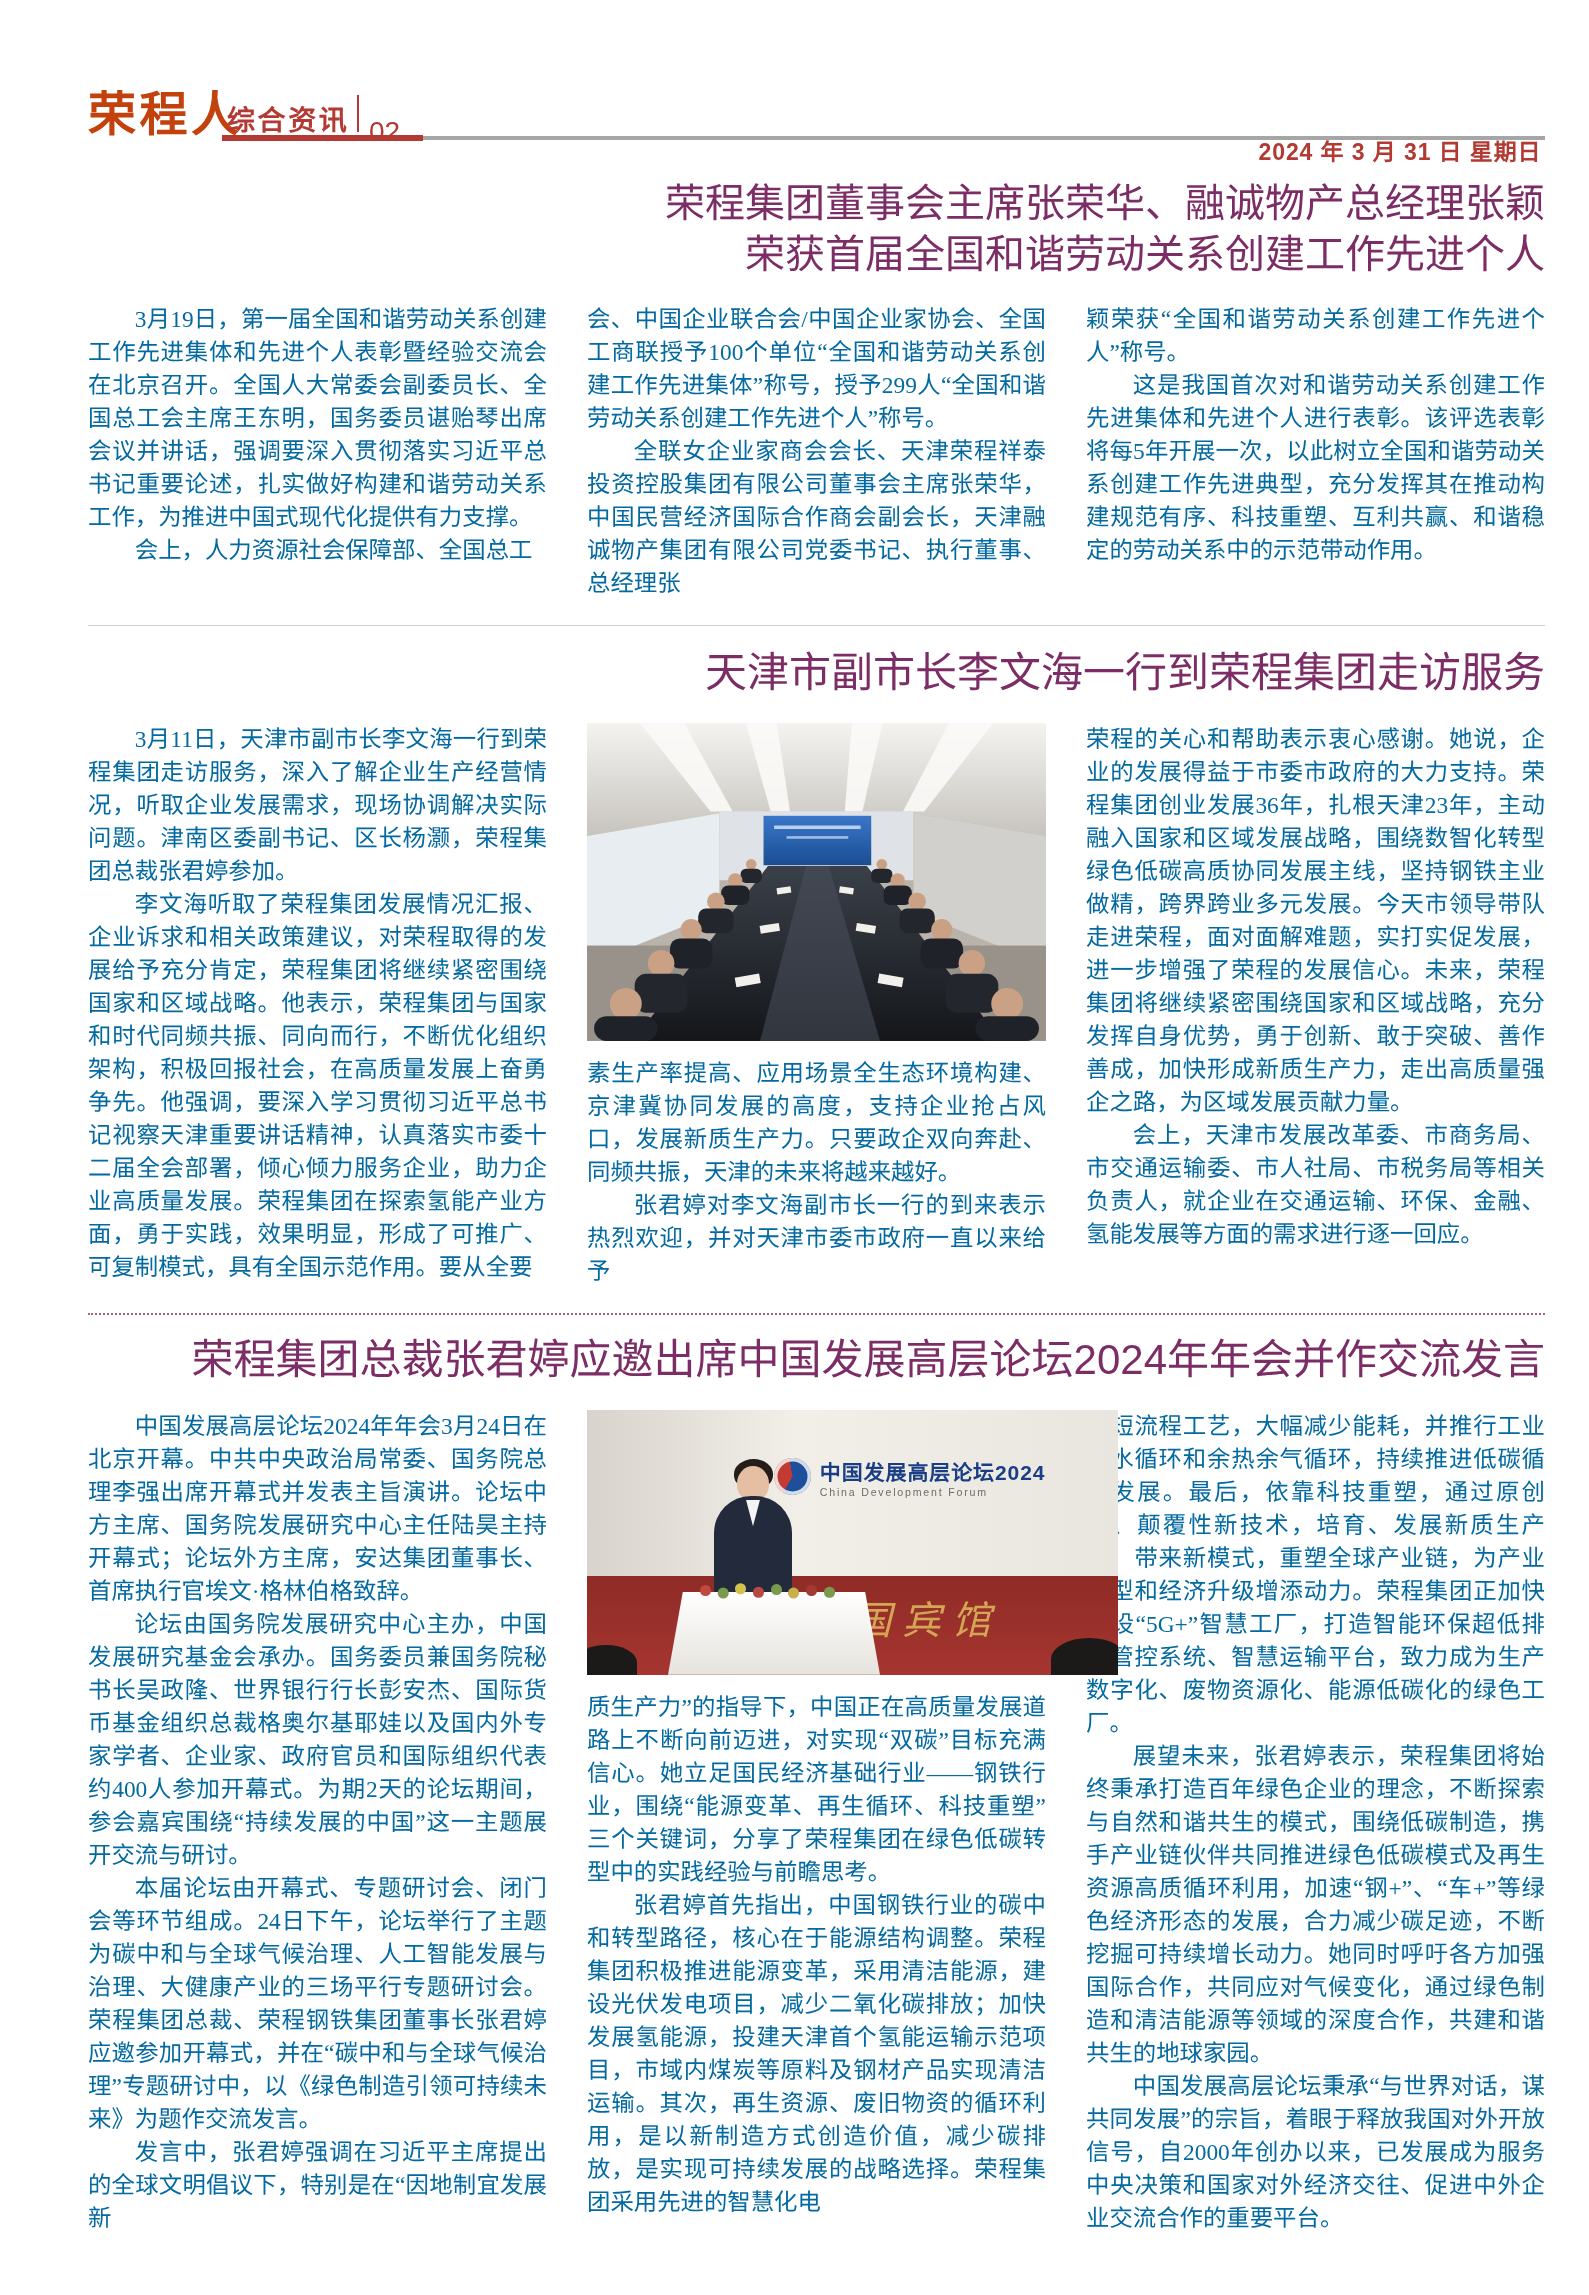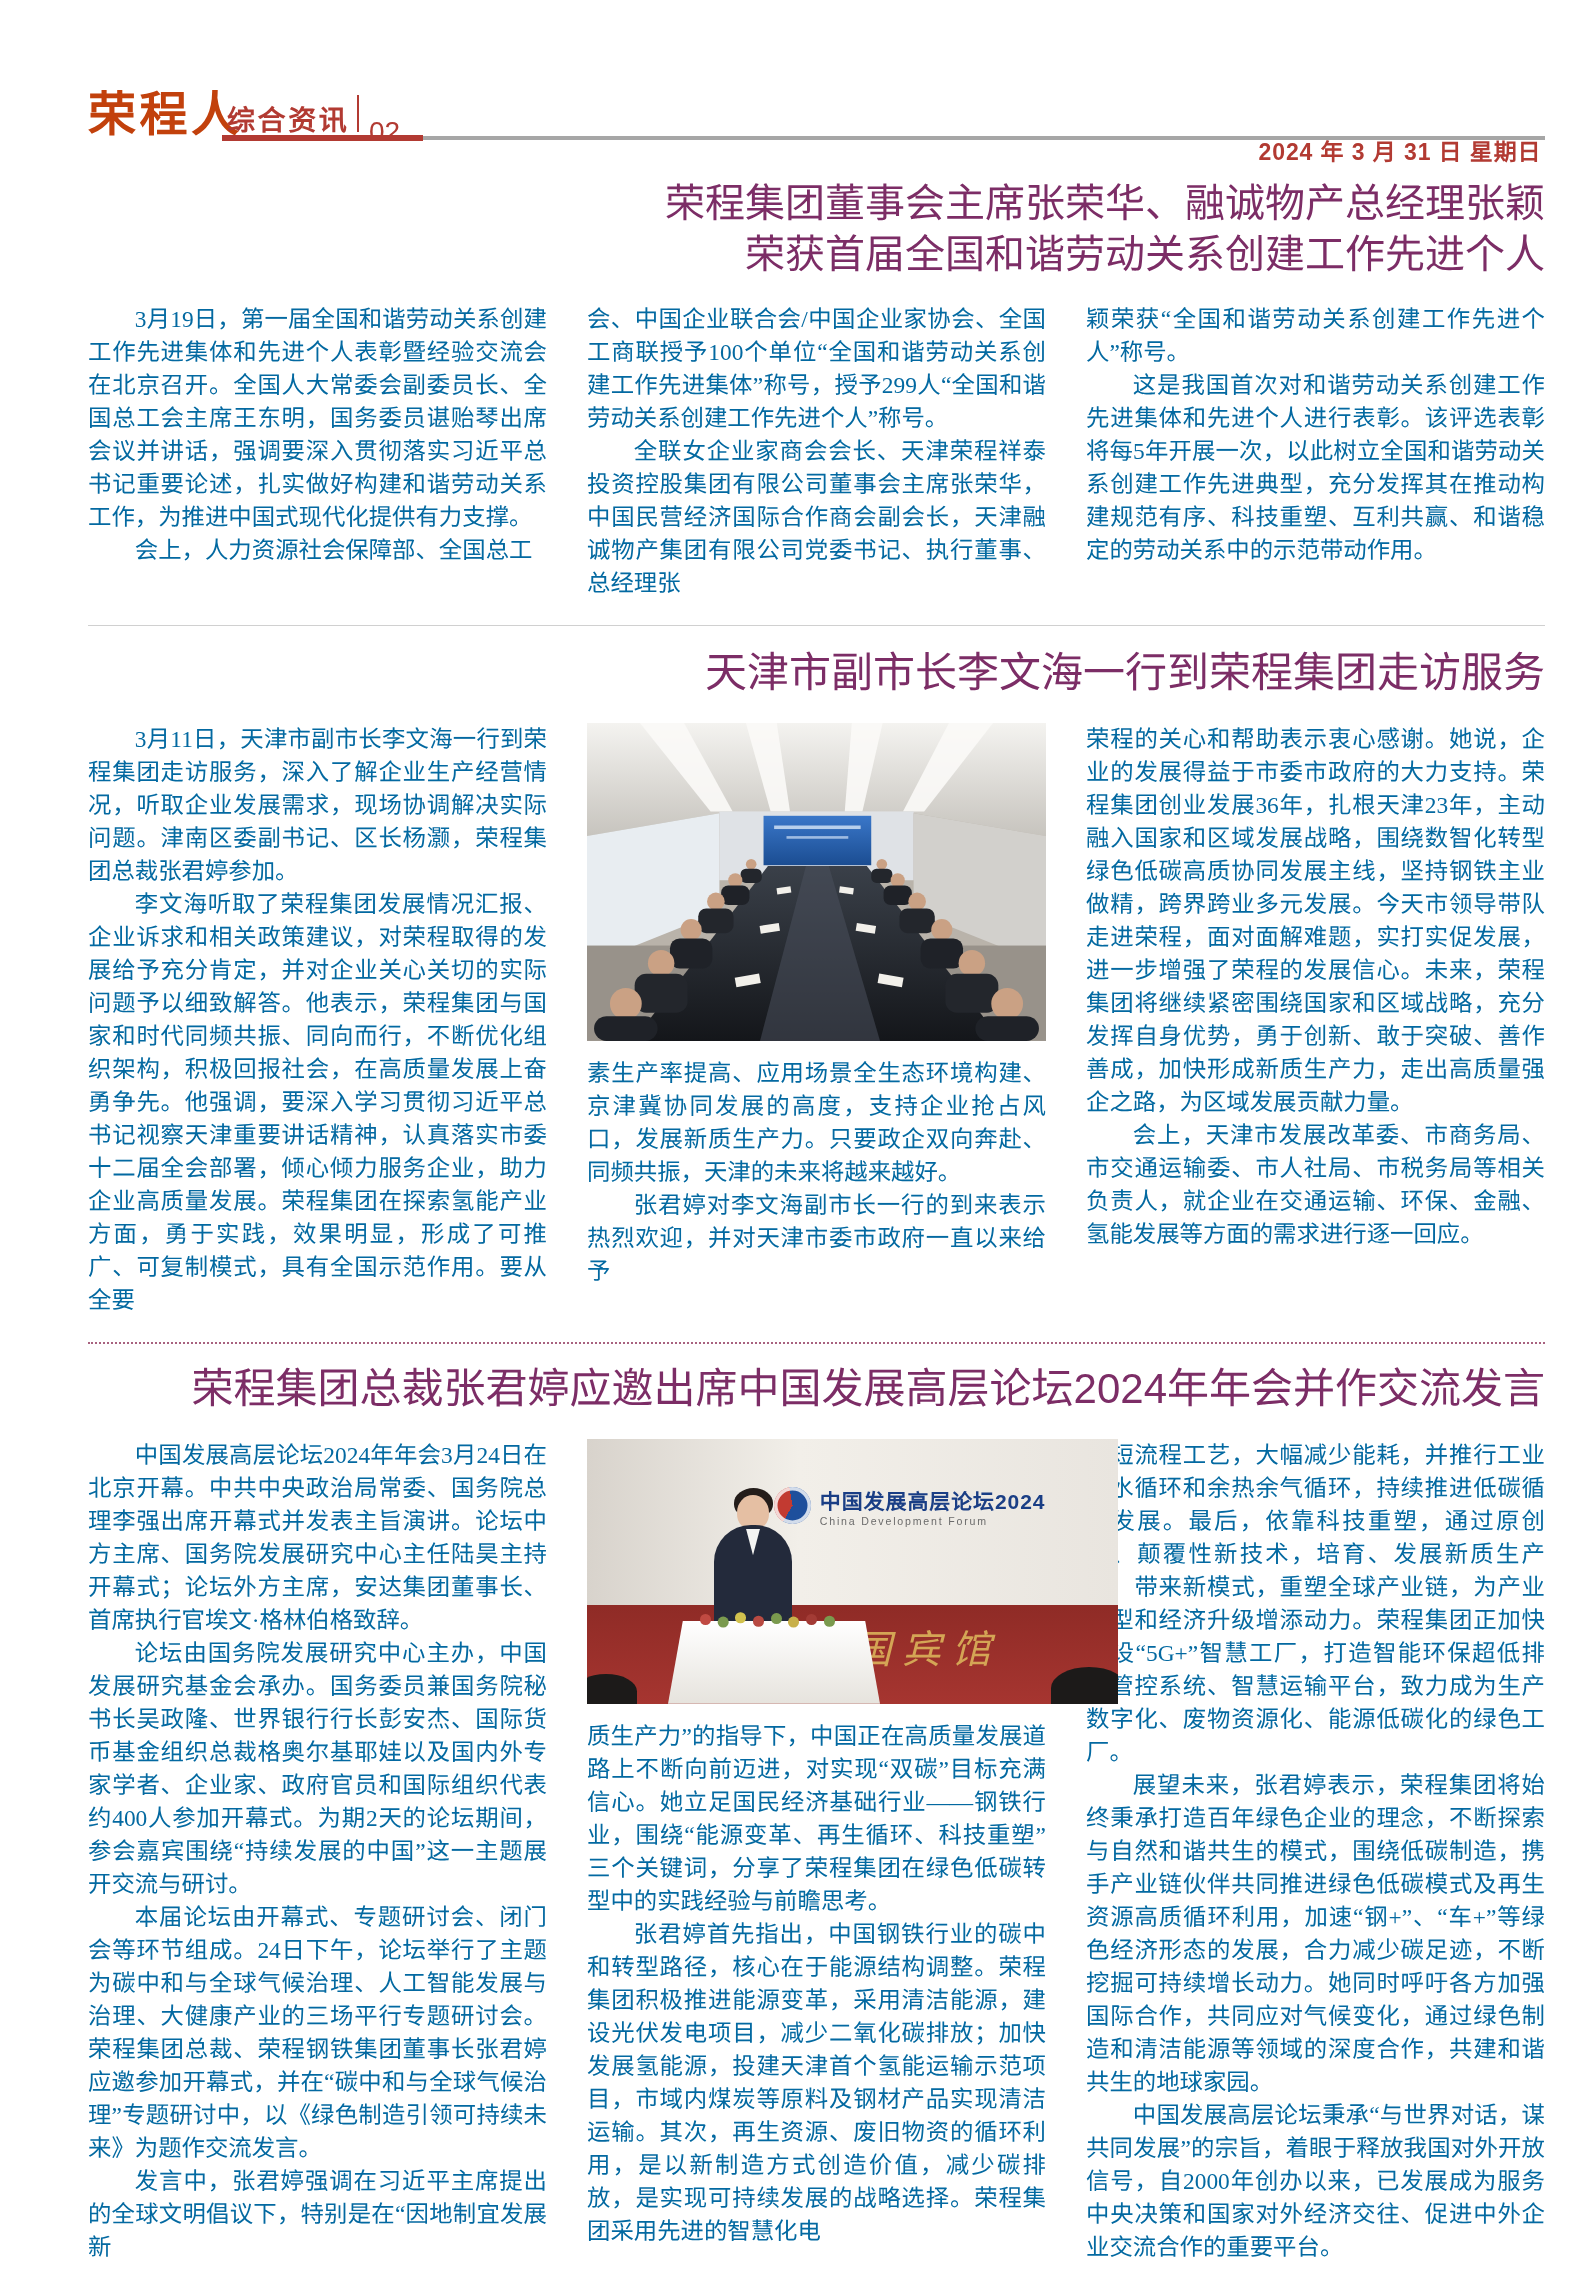--- a/index.html
+++ b/index.html
@@ -111,21 +111,21 @@
 
     <hr class="sep-solid">
 
     <section>
       <h1 class="a-title t2">
         <span class="tl">天津市副市长李文海一行到荣程集团走访服务</span>
       </h1>
       <div class="cols">
         <div class="col">
           <p class="ind">3月11日，天津市副市长李文海一行到荣程集团走访服务，深入了解企业生产经营情况，听取企业发展需求，现场协调解决实际问题。津南区委副书记、区长杨灏，荣程集团总裁张君婷参加。</p>
-          <p class="ind">李文海听取了荣程集团发展情况汇报、企业诉求和相关政策建议，对荣程取得的发展给予充分肯定，并对企业关心关切的实际问题予以细致解答。他表示，荣程集团与国家和时代同频共振、同向而行，不断优化组织架构，积极回报社会，在高质量发展上奋勇争先。他强调，要深入学习贯彻习近平总书记视察天津重要讲话精神，认真落实市委十二届全会部署，倾心倾力服务企业，助力企业高质量发展。荣程集团在探索氢能产业方面，勇于实践，效果明显，形成了可推广、可复制模式，具有全国示范作用。要从全要</p>
+          <p class="ind">李文海听取了荣程集团发展情况汇报、企业诉求和相关政策建议，对荣程取得的发展给予充分肯定，荣程集团将继续紧密围绕国家和区域战略。他表示，荣程集团与国家和时代同频共振、同向而行，不断优化组织架构，积极回报社会，在高质量发展上奋勇争先。他强调，要深入学习贯彻习近平总书记视察天津重要讲话精神，认真落实市委十二届全会部署，倾心倾力服务企业，助力企业高质量发展。荣程集团在探索氢能产业方面，勇于实践，效果明显，形成了可推广、可复制模式，具有全国示范作用。要从全要</p>
         </div>
         <div class="col">
 
           <div class="photo meeting-photo">
             <svg width="459" height="318" viewBox="0 0 520 360">
               <defs>
                 <linearGradient id="gCeil" x1="0" y1="0" x2="0" y2="1">
                   <stop offset="0" stop-color="#f4f3f0"></stop>
                     <stop offset="1" stop-color="#c7c4be"></stop>
                 </linearGradient>

